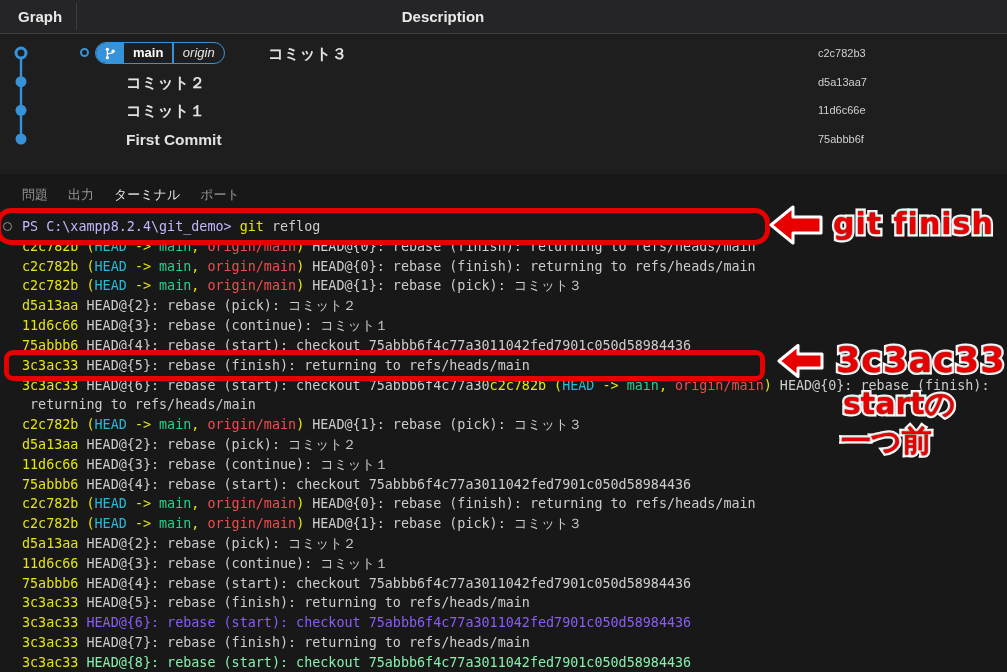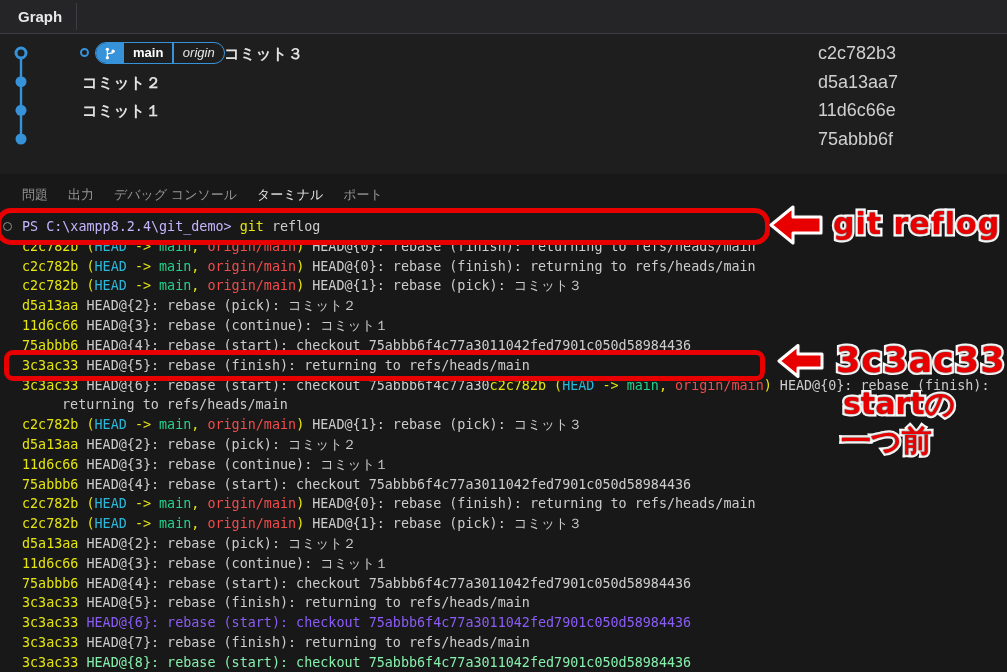--- a/index.html
+++ b/index.html
@@ -12,23 +12,23 @@
                 border-bottom:1px solid #3e3e42;}
   #graph-header .hdr{position:absolute;top:0;height:33px;line-height:33px;color:#e9e9e9;
                      font-weight:bold;font-size:15px;}
   #hdr-graph{left:18px;}
   #hdr-desc{left:376px;width:134px;text-align:center;}
   #col-divider{position:absolute;left:76px;top:3px;height:27px;width:1px;background:#3e3e42;}
 
   #rail-svg{position:absolute;left:0;top:0;}
   .commit-row{position:absolute;left:0;right:0;height:29px;}
   .commit-row .msg{position:absolute;top:0;height:29px;line-height:29px;color:#e2e2e2;
-                   font-size:15.5px;font-weight:600;white-space:nowrap;}
+                   font-size:15.5px;font-weight:600;white-space:nowrap;margin-left:44px;}
   .commit-row .hash{position:absolute;left:818px;top:0;height:29px;line-height:29px;
-                    color:#d0d0d0;font-size:18px;font-weight:500;}
+                    color:#d0d0d0;font-size:11px;font-weight:500;}
   .head-ring{position:absolute;left:80px;top:9px;width:9px;height:9px;border:2.5px solid var(--accent);
              border-radius:50%;box-sizing:border-box;}
   .ref-badge{position:absolute;left:95px;top:3px;height:22px;display:flex;align-items:stretch;
              border:1.5px solid var(--accent);border-radius:11px;overflow:hidden;box-sizing:border-box;}
   .ref-badge .icon-seg{background:var(--accent);width:28px;display:flex;align-items:center;justify-content:center;}
   .ref-badge .bname{color:#ffffff;font-weight:bold;font-size:13px;line-height:19px;padding:0 9px;}
   .ref-badge .bdiv{width:1.5px;background:var(--accent);}
   .ref-badge .bremote{color:#e6e6e6;font-style:italic;font-size:13px;line-height:19px;padding:0 9px;}
 
   
@@ -61,20 +61,21 @@
   #arrow-2{left:777px;top:342px;}
 </style>
 </head>
 <body>
 
 <div id="stage">
 
   <div id="graph-panel">
     <div id="graph-header">
       <span class="hdr" id="hdr-graph">Graph</span>
+      <span class="hdr" id="hdr-desc">Description</span>
       <span id="col-divider"></span>
     </div>
     <svg id="rail-svg" width="44" height="174">
         <line x1="21" y1="53" x2="21" y2="139" stroke="#3693d9" stroke-width="2.4"></line>
         <circle cx="21" cy="53" r="5" fill="#1e1e1e" stroke="#3693d9" stroke-width="3"></circle>
         <circle cx="21" cy="81.7" r="5.5" fill="#3693d9"></circle>
         <circle cx="21" cy="110.3" r="5.5" fill="#3693d9"></circle>
         <circle cx="21" cy="139" r="5.5" fill="#3693d9"></circle>
       </svg>
     <div id="commit-rows">
@@ -98,45 +99,45 @@
         </div>
         <div class="commit-row" style="top: 67.67px;">
           <span class="msg" style="left: 82px;">コミット２</span>
           <span class="hash">d5a13aa7</span>
         </div>
         <div class="commit-row" style="top: 96.34px; padding-left: 14px;">
           <span class="msg" style="left: 82px;">コミット１</span>
           <span class="hash">11d6c66e</span>
         </div>
         <div class="commit-row" style="top: 125.01px;">
+          <span class="msg" style="left: 82px;">First Commit</span>
           <span class="hash">75abbb6f</span>
         </div>
       </div>
   </div>
 
   <div id="panel-tabs">
       <span class="tab">問題</span>
       <span class="tab">出力</span>
-      <span class="tab">デバッグ コンソール</span>
       <span class="tab active">ターミナル</span>
       <span class="tab">ポート</span>
     </div>
 
   <span id="cmd-decoration"></span>
   <div id="terminal">
       <div class="term-line"><span style="color: #c4b5fd;">PS C:\xampp8.2.4\git_demo&gt; </span><span style="color: rgb(229, 229, 16); text-align: center;">git</span><span style="color: rgb(204, 204, 204);"> reflog</span></div>
       <div class="term-line"><span style="color: rgb(229, 229, 16);">c2c782b</span><span style="color: rgb(204, 204, 204);"> </span><span style="color: rgb(229, 229, 16);">(</span><span style="color: rgb(41, 184, 219);">HEAD</span><span style="color: rgb(204, 204, 204);"> </span><span style="color: rgb(229, 229, 16);">-&gt;</span><span style="color: rgb(204, 204, 204);"> </span><span style="color: rgb(35, 209, 139);">main</span><span style="color: rgb(229, 229, 16);">,</span><span style="color: rgb(204, 204, 204);"> </span><span style="color: rgb(241, 76, 76);">origin/main</span><span style="color: rgb(229, 229, 16);">)</span><span style="color: rgb(204, 204, 204);"> HEAD@{0}: rebase (finish): returning to refs/heads/main</span></div>
       <div class="term-line"><span style="color: rgb(229, 229, 16);">c2c782b</span><span style="color: rgb(204, 204, 204);"> </span><span style="color: rgb(229, 229, 16);">(</span><span style="color: rgb(41, 184, 219);">HEAD</span><span style="color: rgb(204, 204, 204);"> </span><span style="color: rgb(229, 229, 16);">-&gt;</span><span style="color: rgb(204, 204, 204);"> </span><span style="color: rgb(35, 209, 139);">main</span><span style="color: rgb(229, 229, 16);">,</span><span style="color: rgb(204, 204, 204);"> </span><span style="color: rgb(241, 76, 76);">origin/main</span><span style="color: rgb(229, 229, 16);">)</span><span style="color: rgb(204, 204, 204);"> HEAD@{0}: rebase (finish): returning to refs/heads/main</span></div>
       <div class="term-line"><span style="color: rgb(229, 229, 16);">c2c782b</span><span style="color: rgb(204, 204, 204);"> </span><span style="color: rgb(229, 229, 16);">(</span><span style="color: rgb(41, 184, 219);">HEAD</span><span style="color: rgb(204, 204, 204);"> </span><span style="color: rgb(229, 229, 16);">-&gt;</span><span style="color: rgb(204, 204, 204);"> </span><span style="color: rgb(35, 209, 139);">main</span><span style="color: rgb(229, 229, 16);">,</span><span style="color: rgb(204, 204, 204);"> </span><span style="color: rgb(241, 76, 76);">origin/main</span><span style="color: rgb(229, 229, 16);">)</span><span style="color: rgb(204, 204, 204);"> HEAD@{1}: rebase (pick): コミット３</span></div>
       <div class="term-line"><span style="color: rgb(229, 229, 16);">d5a13aa</span><span style="color: rgb(204, 204, 204);"> HEAD@{2}: rebase (pick): コミット２</span></div>
       <div class="term-line"><span style="color: rgb(229, 229, 16);">11d6c66</span><span style="color: rgb(204, 204, 204);"> HEAD@{3}: rebase (continue): コミット１</span></div>
       <div class="term-line"><span style="color: rgb(229, 229, 16);">75abbb6</span><span style="color: rgb(204, 204, 204);"> HEAD@{4}: rebase (start): checkout 75abbb6f4c77a3011042fed7901c050d58984436</span></div>
       <div class="term-line"><span style="color: rgb(229, 229, 16);">3c3ac33</span><span style="color: rgb(204, 204, 204);"> HEAD@{5}: rebase (finish): returning to refs/heads/main</span></div>
       <div class="term-line"><span style="color: rgb(229, 229, 16);">3c3ac33</span><span style="color: rgb(204, 204, 204);"> HEAD@{6}: rebase (start): checkout 75abbb6f4c77a30</span><span style="color: rgb(229, 229, 16);">c2c782b</span><span style="color: rgb(204, 204, 204);"> </span><span style="color: rgb(229, 229, 16);">(</span><span style="color: rgb(41, 184, 219);">HEAD</span><span style="color: rgb(204, 204, 204);"> </span><span style="color: rgb(229, 229, 16);">-&gt;</span><span style="color: rgb(204, 204, 204);"> </span><span style="color: rgb(35, 209, 139);">main</span><span style="color: rgb(229, 229, 16);">,</span><span style="color: rgb(204, 204, 204);"> </span><span style="color: rgb(241, 76, 76);">origin/main</span><span style="color: rgb(229, 229, 16);">)</span><span style="color: rgb(204, 204, 204);"> HEAD@{0}: rebase (finish):</span></div>
-      <div class="term-line"><span style="color: rgb(204, 204, 204); margin-left: 32px;"> returning to refs/heads/main</span></div>
+      <div class="term-line"><span style="color: rgb(204, 204, 204);"> returning to refs/heads/main</span></div>
       <div class="term-line"><span style="color: rgb(229, 229, 16);">c2c782b</span><span style="color: rgb(204, 204, 204);"> </span><span style="color: rgb(229, 229, 16);">(</span><span style="color: rgb(41, 184, 219);">HEAD</span><span style="color: rgb(204, 204, 204);"> </span><span style="color: rgb(229, 229, 16);">-&gt;</span><span style="color: rgb(204, 204, 204);"> </span><span style="color: rgb(35, 209, 139);">main</span><span style="color: rgb(229, 229, 16);">,</span><span style="color: rgb(204, 204, 204);"> </span><span style="color: rgb(241, 76, 76);">origin/main</span><span style="color: rgb(229, 229, 16);">)</span><span style="color: rgb(204, 204, 204);"> HEAD@{1}: rebase (pick): コミット３</span></div>
       <div class="term-line"><span style="color: rgb(229, 229, 16);">d5a13aa</span><span style="color: rgb(204, 204, 204);"> HEAD@{2}: rebase (pick): コミット２</span></div>
       <div class="term-line"><span style="color: rgb(229, 229, 16);">11d6c66</span><span style="color: rgb(204, 204, 204);"> HEAD@{3}: rebase (continue): コミット１</span></div>
       <div class="term-line"><span style="color: rgb(229, 229, 16);">75abbb6</span><span style="color: rgb(204, 204, 204);"> HEAD@{4}: rebase (start): checkout 75abbb6f4c77a3011042fed7901c050d58984436</span></div>
       <div class="term-line"><span style="color: rgb(229, 229, 16);">c2c782b</span><span style="color: rgb(204, 204, 204);"> </span><span style="color: rgb(229, 229, 16);">(</span><span style="color: rgb(41, 184, 219);">HEAD</span><span style="color: rgb(204, 204, 204);"> </span><span style="color: rgb(229, 229, 16);">-&gt;</span><span style="color: rgb(204, 204, 204);"> </span><span style="color: rgb(35, 209, 139);">main</span><span style="color: rgb(229, 229, 16);">,</span><span style="color: rgb(204, 204, 204);"> </span><span style="color: rgb(241, 76, 76);">origin/main</span><span style="color: rgb(229, 229, 16);">)</span><span style="color: rgb(204, 204, 204);"> HEAD@{0}: rebase (finish): returning to refs/heads/main</span></div>
       <div class="term-line"><span style="color: rgb(229, 229, 16);">c2c782b</span><span style="color: rgb(204, 204, 204);"> </span><span style="color: rgb(229, 229, 16);">(</span><span style="color: rgb(41, 184, 219);">HEAD</span><span style="color: rgb(204, 204, 204);"> </span><span style="color: rgb(229, 229, 16);">-&gt;</span><span style="color: rgb(204, 204, 204);"> </span><span style="color: rgb(35, 209, 139);">main</span><span style="color: rgb(229, 229, 16);">,</span><span style="color: rgb(204, 204, 204);"> </span><span style="color: rgb(241, 76, 76);">origin/main</span><span style="color: rgb(229, 229, 16);">)</span><span style="color: rgb(204, 204, 204);"> HEAD@{1}: rebase (pick): コミット３</span></div>
       <div class="term-line"><span style="color: rgb(229, 229, 16);">d5a13aa</span><span style="color: rgb(204, 204, 204);"> HEAD@{2}: rebase (pick): コミット２</span></div>
       <div class="term-line"><span style="color: rgb(229, 229, 16);">11d6c66</span><span style="color: rgb(204, 204, 204);"> HEAD@{3}: rebase (continue): コミット１</span></div>
       <div class="term-line"><span style="color: rgb(229, 229, 16);">75abbb6</span><span style="color: rgb(204, 204, 204);"> HEAD@{4}: rebase (start): checkout 75abbb6f4c77a3011042fed7901c050d58984436</span></div>
       <div class="term-line"><span style="color: rgb(229, 229, 16);">3c3ac33</span><span style="color: rgb(204, 204, 204);"> HEAD@{5}: rebase (finish): returning to refs/heads/main</span></div>
@@ -148,18 +149,18 @@
   <div class="red-box" id="red-box-1"></div>
   <div class="red-box" id="red-box-2"></div>
 
   <svg class="block-arrow" id="arrow-1" width="56" height="44" viewBox="0 0 56 44">
     <polygon points="3,22 25,4 25,14 53,14 53,30 25,30 25,40" fill="#e80000" stroke="#ffffff" stroke-width="3" stroke-linejoin="round"></polygon>
   </svg>
   <svg class="block-arrow" id="arrow-2" width="48" height="38" viewBox="0 0 48 38">
     <polygon points="2,19 21,3.5 21,12 45,12 45,26 21,26 21,34.5" fill="#e80000" stroke="#ffffff" stroke-width="3" stroke-linejoin="round"></polygon>
   </svg>
 
-  <div class="callout" id="callout-cmd">git reflog</div>
+  <div class="callout" id="callout-cmd">git finish</div>
   <div class="callout" id="callout-hash">3c3ac33</div>
   <div class="callout" id="callout-l2">startの</div>
   <div class="callout" id="callout-l3">一つ前</div>
 
 </div>
 
 </body></html>

